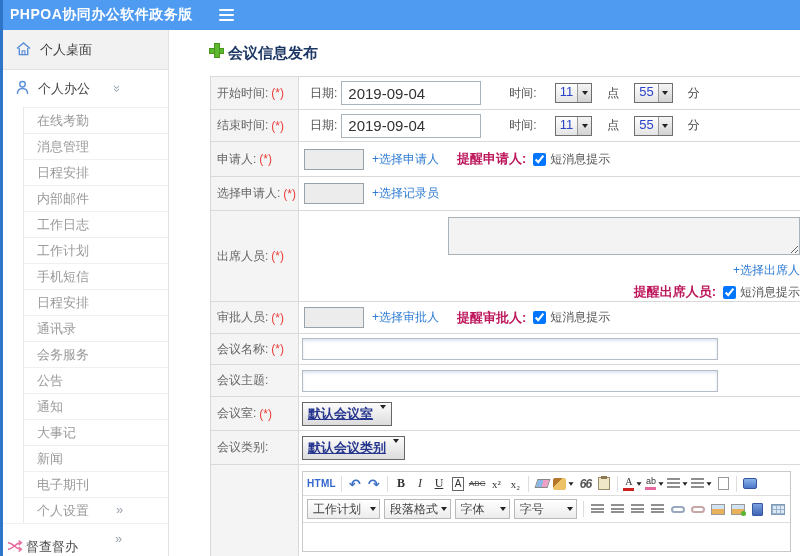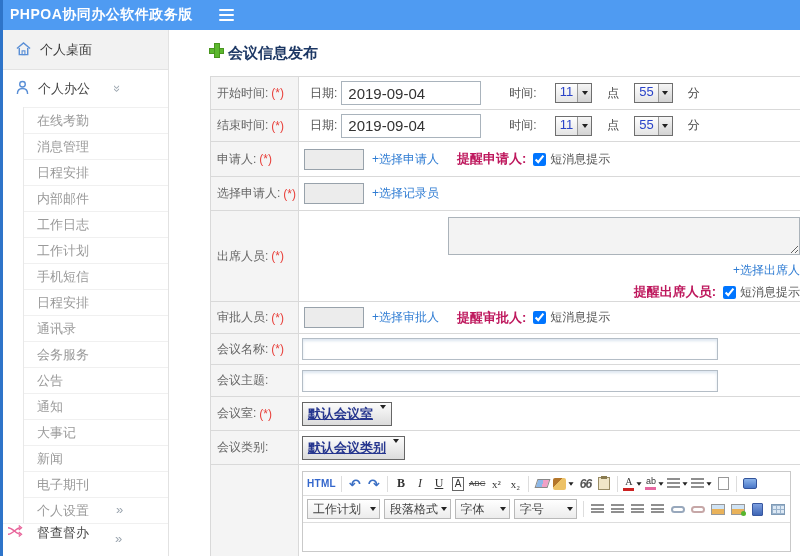--- a/index.html
+++ b/index.html
@@ -15,21 +15,21 @@
   .bodywrap {display:flex;height:526px}
   .sidebar {width:166px;flex-shrink:0;background:#fff;border-right:1px solid #e2e2e2;overflow:hidden}
   .side-top {height:40px;background:#f2f2f2;border-bottom:1px solid #e3e3e3;display:flex;align-items:center;padding-left:13px;gap:9px;font-size:13px;color:#3a3a3a;cursor:pointer}
   .side-office {height:37px;display:flex;align-items:center;padding-left:13px;gap:9px;font-size:13px;color:#444;position:relative;cursor:pointer}
   .chev {color:#9aa4ae;font-size:13px;letter-spacing:-2px;position:absolute;top:50%;margin-top:-9px}
   .chev.down {transform:rotate(90deg)}
   .side-office .chev {left:112px}
   .sublist {margin-left:20px;border-left:1px solid #e8e8e8}
   .sub-item {height:26px;display:flex;align-items:center;padding-left:13px;font-size:13px;color:#9a9a9a;border-top:1px solid #f0f0f0;position:relative;cursor:pointer}
   .sub-item .chev {left:92px}
-  .side-supervise {height:33px;display:flex;align-items:flex-start;padding-left:4px;gap:14px;font-size:13px;color:#4a4a4a;border-top:1px solid #f0f0f0;position:relative;cursor:pointer}
+  .side-supervise {height:33px;display:flex;align-items:flex-end;padding-left:4px;gap:3px;font-size:13px;color:#4a4a4a;border-top:1px solid #f0f0f0;position:relative;cursor:pointer}
   .side-supervise .chev {left:112px}
   
   main {flex:1;padding:14px 0 0 41px;background:#fff;overflow:hidden}
   .page-title {display:flex;align-items:flex-start;gap:5px;font-size:15px;font-weight:bold;color:#1c3764;margin-bottom:13px}
   .plus {width:13px;height:13px;position:relative;display:inline-block}
   .plus::before {content:"";position:absolute;left:0;top:5px;width:13px;height:4px;background:#5cb82e;box-shadow:0 0 0 1px #49961f}
   .plus::after {content:"";position:absolute;left:5px;top:0;width:4px;height:13px;background:#5cb82e;box-shadow:0 0 0 1px #49961f}
   
   .ftable {width:591px;border:1px solid #d9d9d9;border-bottom:none}
   .frow {display:flex;border-bottom:1px solid #d9d9d9;background:#fff}

